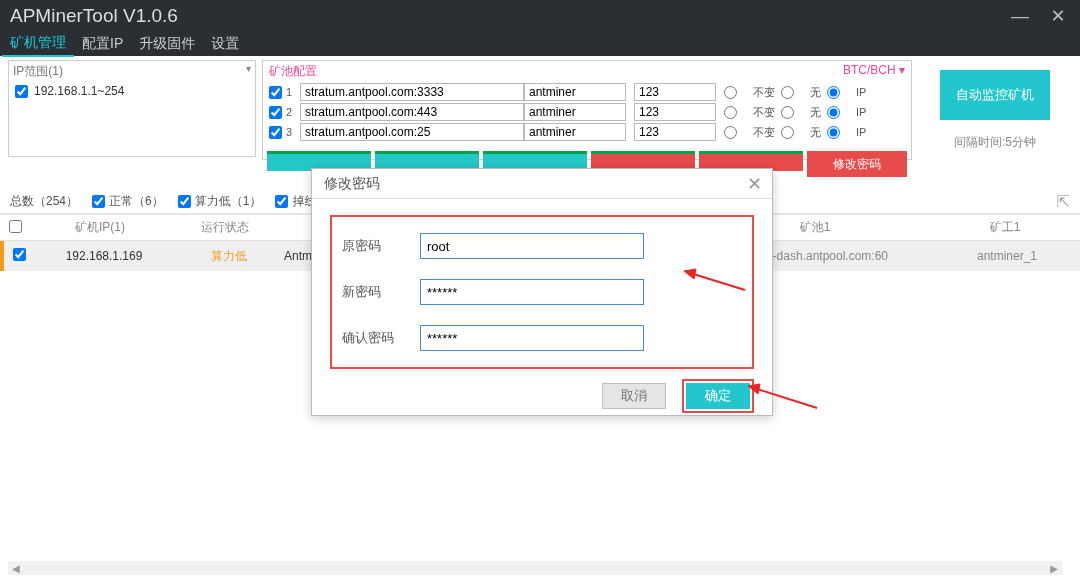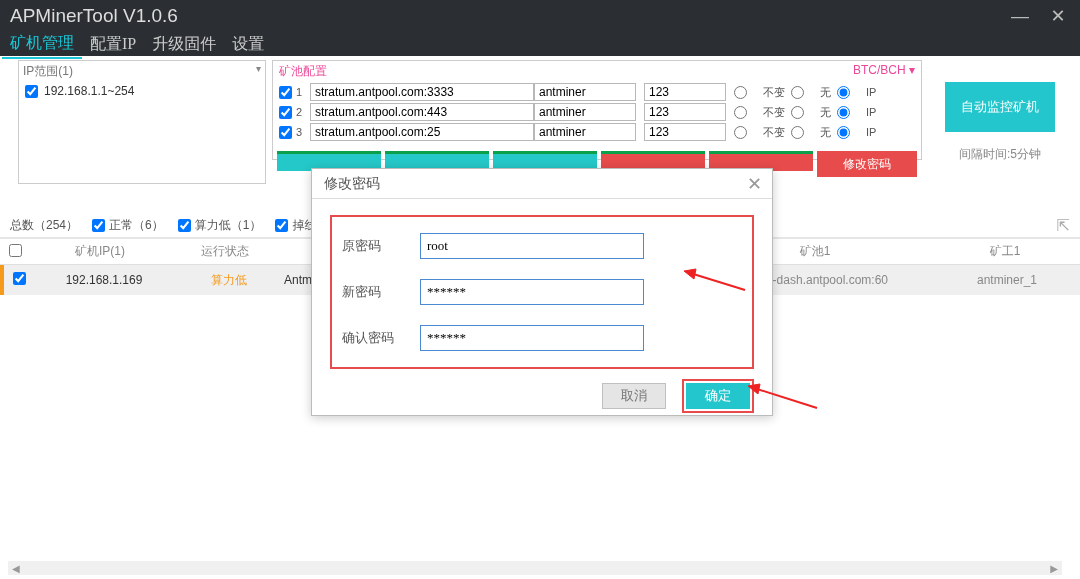--- a/index.html
+++ b/index.html
@@ -4,27 +4,27 @@
 <style>
   * { box-sizing: border-box; margin: 0; padding: 0; font-family: "Microsoft YaHei", Arial, sans-serif; }
   body { width: 1080px; height: 579px; background: #fff; font-size: 12px; color: #333; overflow: hidden; position: relative; }
 
   .titlebar { height: 32px; background: #2b2f33; color: #eee; display: flex; align-items: center; padding: 0 10px; position: relative; }
   .titlebar .logo { font-size: 19px; color: #ddd; }
   .titlebar .winctrl { position: absolute; right: 8px; top: 2px; display: flex; gap: 10px; }
   .titlebar .winctrl span { width: 28px; height: 28px; display: flex; align-items: center; justify-content: center; color: #bbb; font-size: 18px; }
 
   .menubar { height: 24px; background: #2b2f33; display: flex; align-items: center; padding: 0 2px; }
-  .menubar span { padding: 3px 8px; color: #ccc; font-size: 16px; font-family: Liberation Serif, serif; }
+  .menubar span { padding: 3px 8px; color: #ccc; font-size: 14px; }
   .menubar span.active { color: #18c8d8; border-bottom: 2px solid #18c8d8; }
 
   .toprow { display: flex; gap: 6px; padding: 4px 8px 0 8px; }
   .panel { border: 1px solid #ccc; background: #fff; }
 
-  .ip-panel { width: 248px; height: 124px; margin-left: 10px; }
+  .ip-panel { width: 248px; height: 97px; }
   .ip-panel .header-row { display:flex; justify-content:space-between; padding:2px 4px; color:#777; }
   .ip-panel .chev { color:#888; font-size:10px; }
   .ip-range-row { display:flex; align-items:center; padding:2px 6px; }
   .ip-range-row input[type="checkbox"]{ margin-right:6px; }
   .ip-range-row .val { color:#333; }
 
   .pool-panel { width: 650px; height: 100px; position: relative; }
   .pool-panel .header-row { display:flex; justify-content:space-between; padding:2px 6px; color:#ec4899; }
   .pool-header { display:flex; padding:2px 6px; color:#444; font-size:11px; }
   .pool-header div:nth-child(1){ width:260px; }
@@ -66,21 +66,21 @@
   .grid-row .col-worker { color:#888; }
 
   
   .modal { position:absolute; left:311px; top:168px; width:462px; height:248px; background:#fff; border:1px solid #bbb; box-shadow:0 2px 10px rgba(0,0,0,.2); }
   .modal-title { height:30px; border-bottom:1px solid #ddd; display:flex; align-items:center; padding:0 12px; font-size:14px; color:#555; position:relative; }
   .modal-title .close { position:absolute; right:10px; top:4px; font-size:18px; color:#999; }
   .modal-body { padding:12px 0 0 0; }
   .form-outline { border:2px solid #e84b4b; margin:4px 18px; padding:6px 4px 10px 4px; }
   .form-row { display:flex; align-items:center; margin:10px 0 20px 0; }
   .form-row label { width:84px; text-align:left; padding-left:6px; color:#555; font-size:13px; }
-  .form-field { width:224px; height:26px; border:1px solid #4b8bd4; padding:0 6px; font-size:13px; font-family:Liberation Serif, serif; }
+  .form-field { width:224px; height:26px; border:1px solid #4b8bd4; padding:0 6px; font-size:13px; font-family:Liberation Sans, sans-serif; }
   .modal-footer { display:flex; justify-content:flex-end; gap:16px; padding:6px 18px; align-items:center; }
   .btn-cancel { width:64px; height:26px; border:1px solid #c0c0c0; background:#e5e5e5; color:#777; }
   .btn-ok-wrap { border:2px solid #e84b4b; padding:2px; }
   .btn-ok { width:64px; height:26px; border:none; background:#22c6cc; color:#fff; }
 
   
   .arrow { position:absolute; pointer-events:none; }
   .arrow svg line,.arrow svg polygon { stroke:#e22; fill:#e22; }
 
   .scrollbar-h { position:absolute; left:8px; right:18px; bottom:4px; height:14px; background:#f0f0f0; display:flex; justify-content:space-between; align-items:center; }

